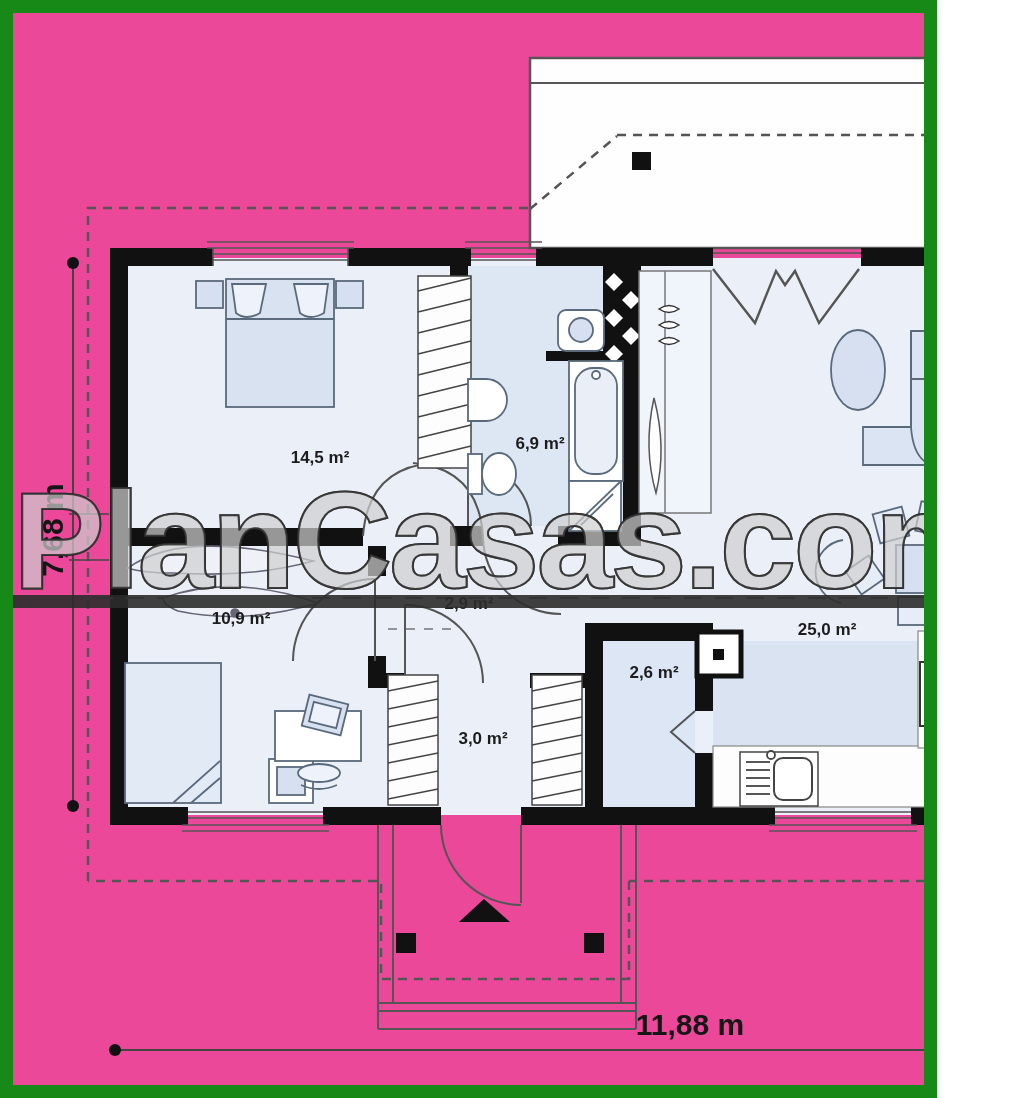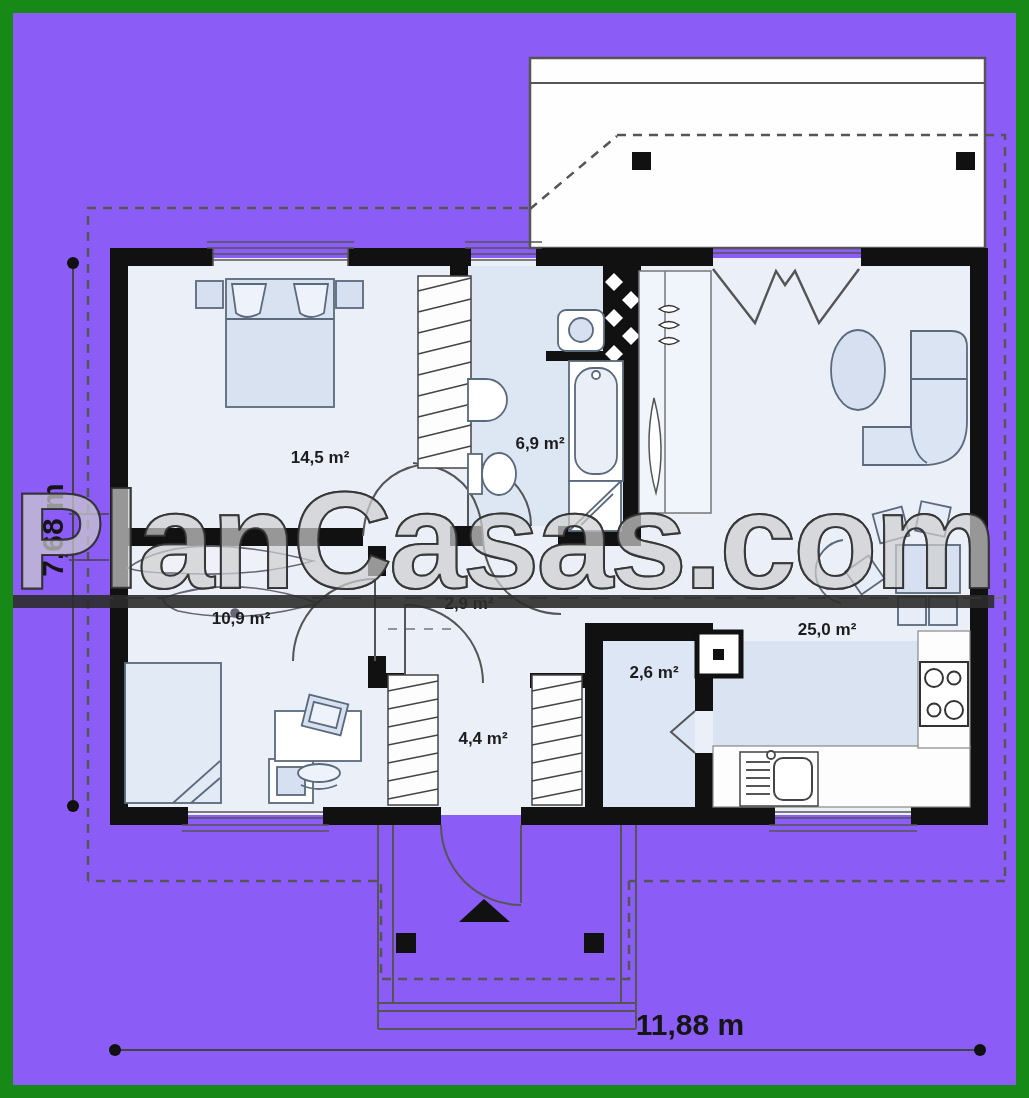--- a/index.html
+++ b/index.html
@@ -1,21 +1,21 @@
 <!DOCTYPE html>
 <html><head>
 <meta charset="utf-8">
 <style>
   html,body{margin:0;padding:0;background:#ffffff;}
   .frame{
     position:relative;
-    width:1029px;height:1098px;
+    width:937px;height:1098px;
     box-sizing:border-box;
     border:13px solid #178917;
-    background:#8b5cf6;
+    background:#ec4899;
     font-family:"Liberation Sans", sans-serif;
     overflow:hidden;
   }
   .plan-svg{position:absolute;left:0;top:0;}
   .room-label{
     position:absolute;
     transform:translate(-50%,-50%);
     font-size:17px;font-weight:bold;color:#1c1c1c;
     white-space:nowrap;letter-spacing:0;
     z-index:3;
@@ -320,21 +320,21 @@
     <line x1="102" y1="1037" x2="967" y2="1037" stroke-width="2"></line>
     <circle cx="102" cy="1037" r="6" stroke="none"></circle>
     <circle cx="967" cy="1037" r="6" stroke="none"></circle>
   </g>
 </svg>
 
   <div class="room-label" style="left:307px;top:445px">14,5 m²</div>
   <div class="room-label" style="left:527px;top:431px">6,9 m²</div>
   <div class="room-label" style="left:228px;top:606px">10,9 m²</div>
   <div class="room-label" style="left:456px;top:591px">2,9 m²</div>
-  <div class="room-label" style="left:470px;top:726px">4,4 m²</div>
+  <div class="room-label" style="left:470px;top:726px">3,0 m²</div>
   <div class="room-label" style="left:641px;top:660px">2,6 m²</div>
   <div class="room-label" style="left:814px;top:617px">25,0 m²</div>
 
   <div class="dim-label vertical" style="left:40px;top:517px">7,68 m</div>
   <div class="dim-label" style="left:677px;top:1012px">11,88 m</div>
 
   <div class="watermark">PlanCasas.com</div>
 </div>
 
 </body></html>

